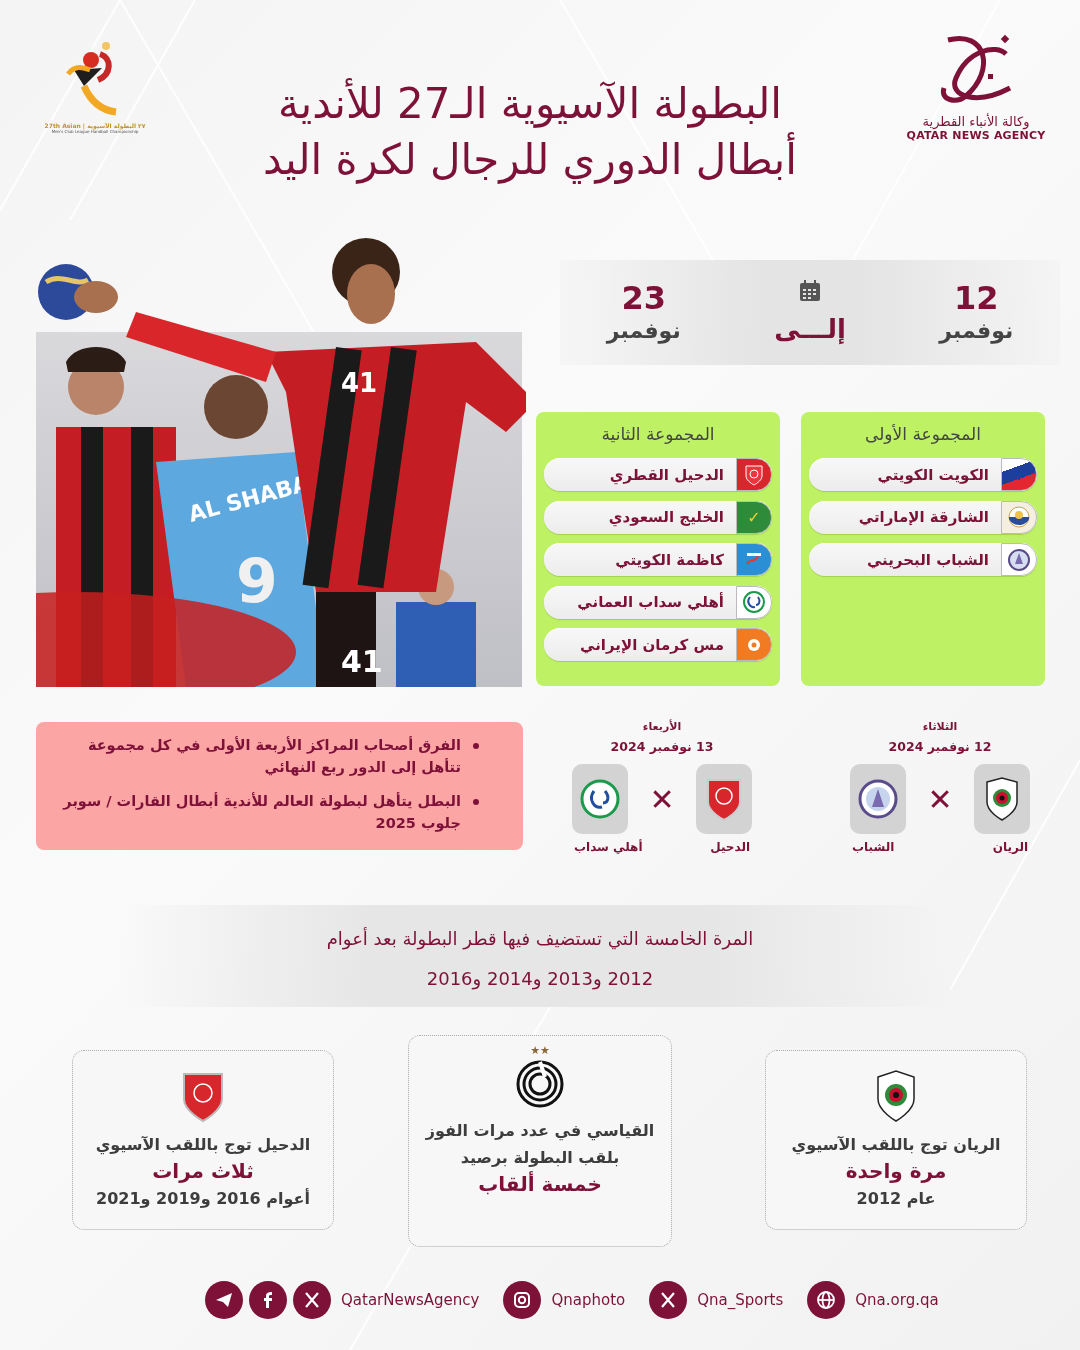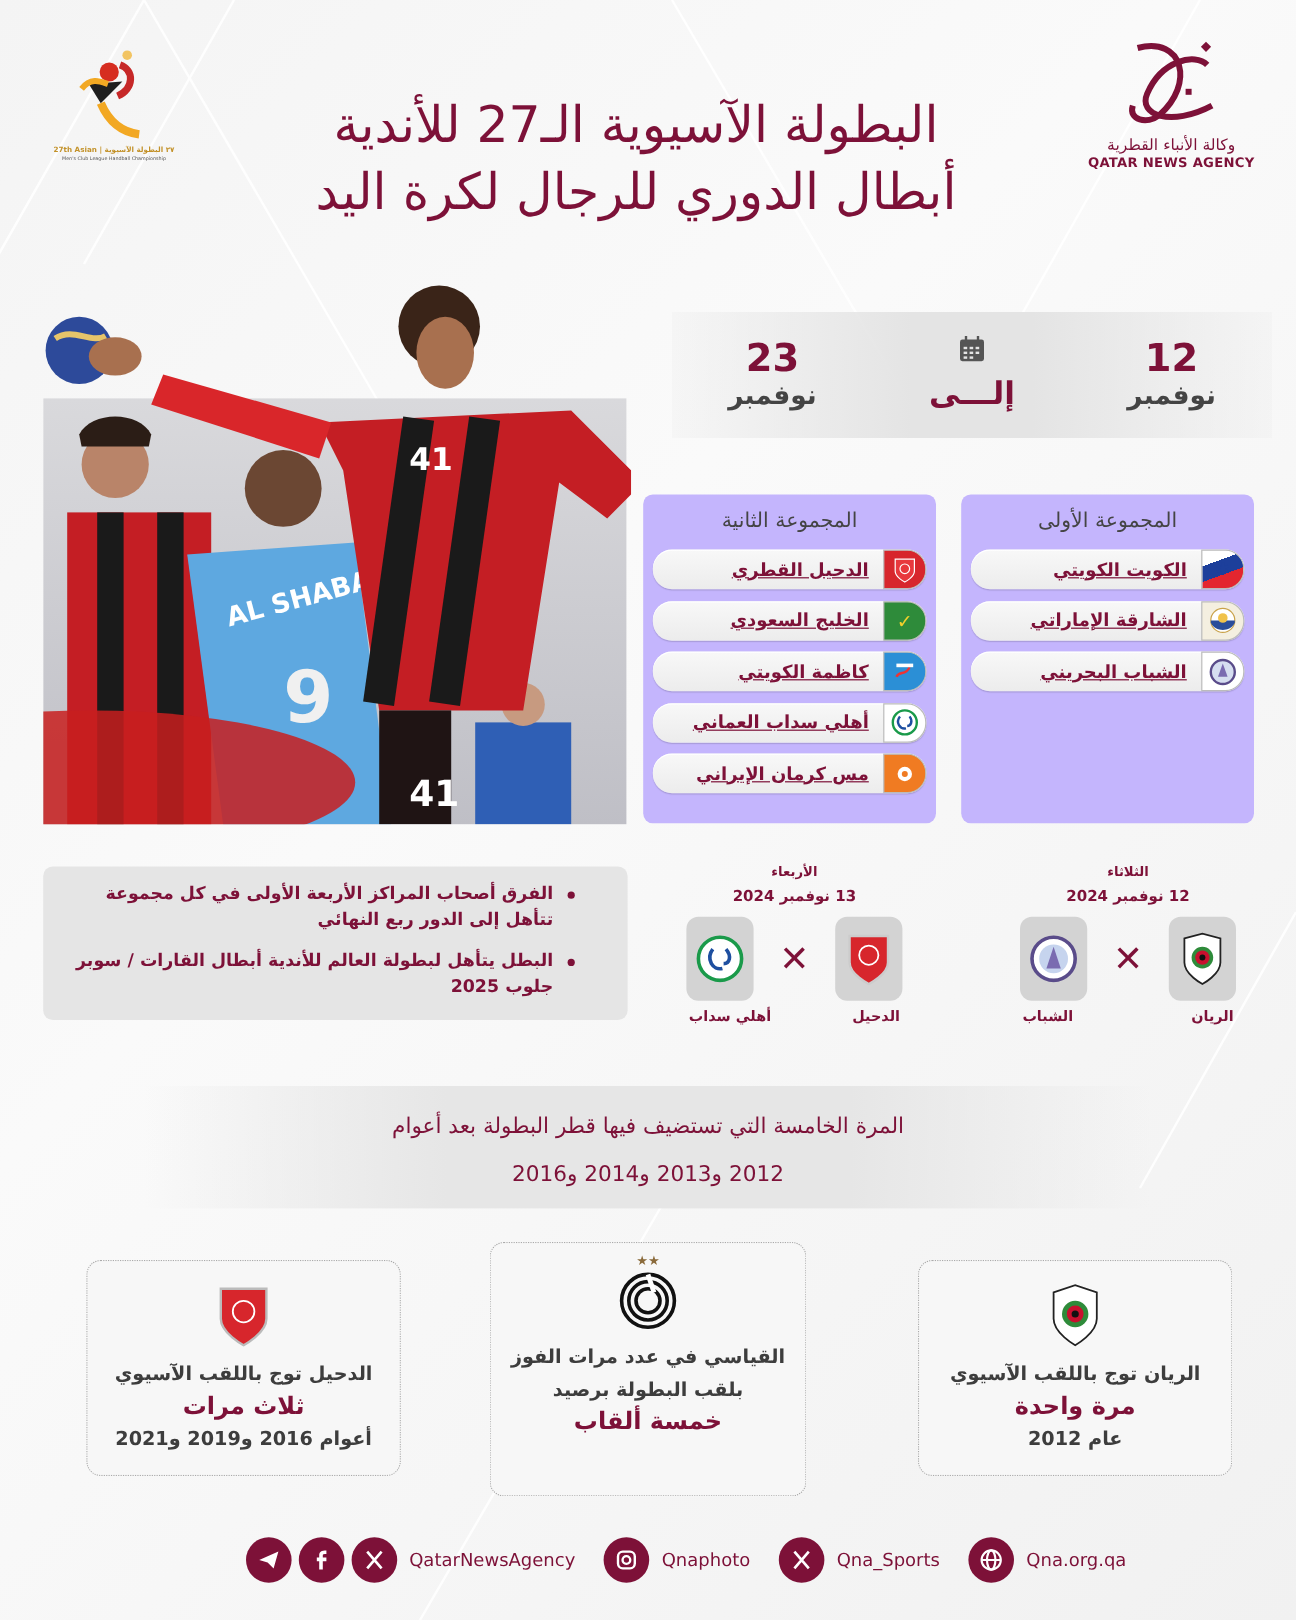--- a/index.html
+++ b/index.html
@@ -33,31 +33,31 @@
   .date-col .num { font-size: 32px; font-weight: bold; color: #7d1138; line-height: 36px; }
   .date-col .mon { font-size: 22px; font-weight: bold; color: #444; line-height: 30px; text-align: right; }
   .date-col .to { font-size: 26px; font-weight: bold; color: #7d1138; line-height: 34px; }
   .cal-icon { width: 22px; height: 22px; margin: 0 auto 6px; }
 
   
   .photo { position: absolute; left: 36px; top: 232px; width: 490px; height: 455px; overflow: hidden; }
   .photo-bg { position: absolute; left: 0; top: 100px; width: 486px; height: 355px; background: linear-gradient(180deg,#d9d9dc,#bfbfc6); }
 
   
-  .group { position: absolute; top: 412px; width: 244px; height: 274px; background: #c4b5fd; border-radius: 8px; direction: rtl; padding: 10px 8px; }
+  .group { position: absolute; top: 412px; width: 244px; height: 274px; background: #bef264; border-radius: 8px; direction: rtl; padding: 10px 8px; }
   .group.g1 { left: 801px; }
   .group.g2 { left: 536px; }
   .group h3 { font-size: 17px; font-weight: normal; color: #444; text-align: center; margin: 2px 0 14px; }
   .team-row { height: 33px; margin-bottom: 9.5px; border-radius: 16px; background: linear-gradient(#f8f8f8,#ececec);
     box-shadow: inset 0 1px 0 #fff, 0 1px 1px rgba(0,0,0,0.15); display: flex; align-items: center; }
   .team-logo { width: 36px; height: 33px; border-radius: 0 16px 16px 0; margin-left: 12px; flex-shrink: 0; display: flex; align-items: center; justify-content: center; border: 1px solid #bbb; }
-  .team-name { font-size: 15px; font-weight: bold; color: #7d1138; text-decoration: underline; }
-
-  
-  .info-box { position: absolute; left: 36px; top: 722px; width: 487px; height: 128px; background: #e5e5e5; border-radius: 8px; direction: rtl; padding: 12px 62px 0 20px; }
+  .team-name { font-size: 15px; font-weight: bold; color: #7d1138; }
+
+  
+  .info-box { position: absolute; left: 36px; top: 722px; width: 487px; height: 128px; background: #fca5a5; border-radius: 8px; direction: rtl; padding: 12px 62px 0 20px; }
   .info-box li { font-size: 14.5px; font-weight: bold; color: #7d1138; line-height: 22px; margin-bottom: 12px; list-style: none; position: relative; }
   .info-box li::before { content: ""; position: absolute; right: -18px; top: 9px; width: 6px; height: 6px; border-radius: 50%; background: #7d1138; }
 
   
   .match { position: absolute; top: 720px; width: 180px; text-align: center; direction: rtl; }
   .match.m1 { left: 850px; }
   .match.m2 { left: 572px; }
   .match .day { font-size: 11px; font-weight: bold; color: #7d1138; }
   .match .date { font-size: 12.5px; font-weight: bold; color: #7d1138; margin-top: 6px; }
   .match .pair { display: flex; justify-content: space-between; align-items: center; margin-top: 10px; }

